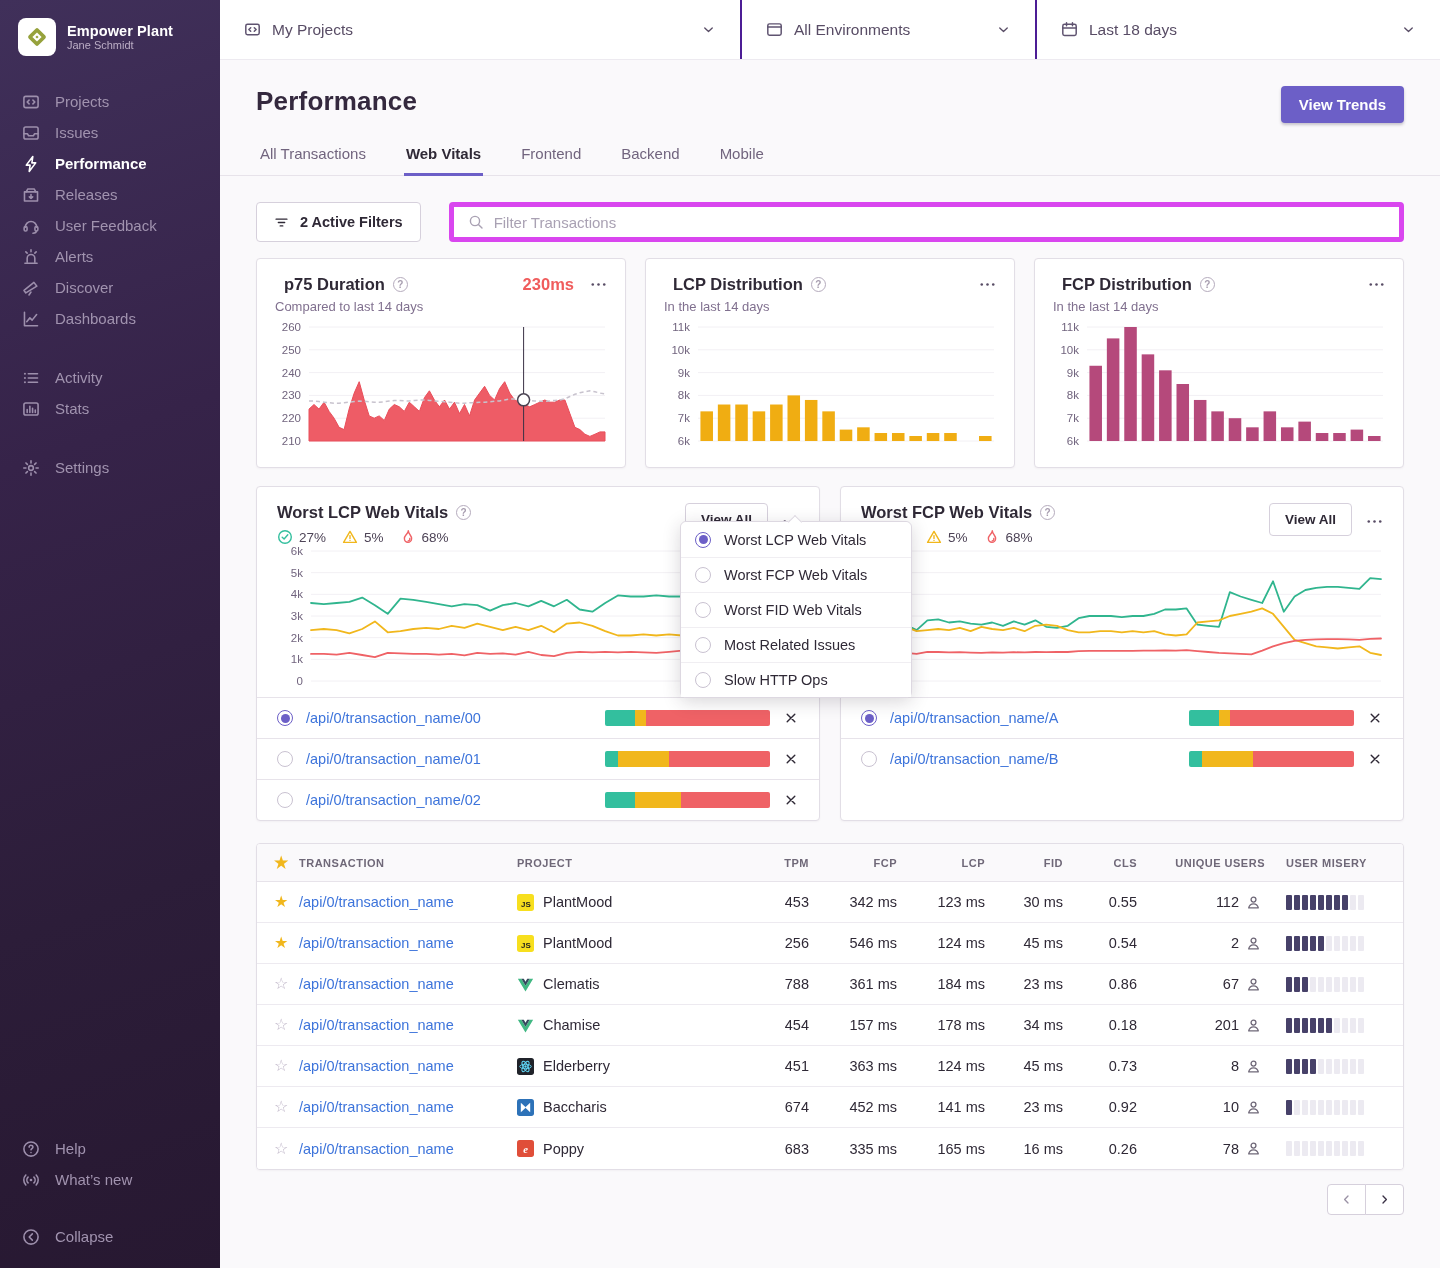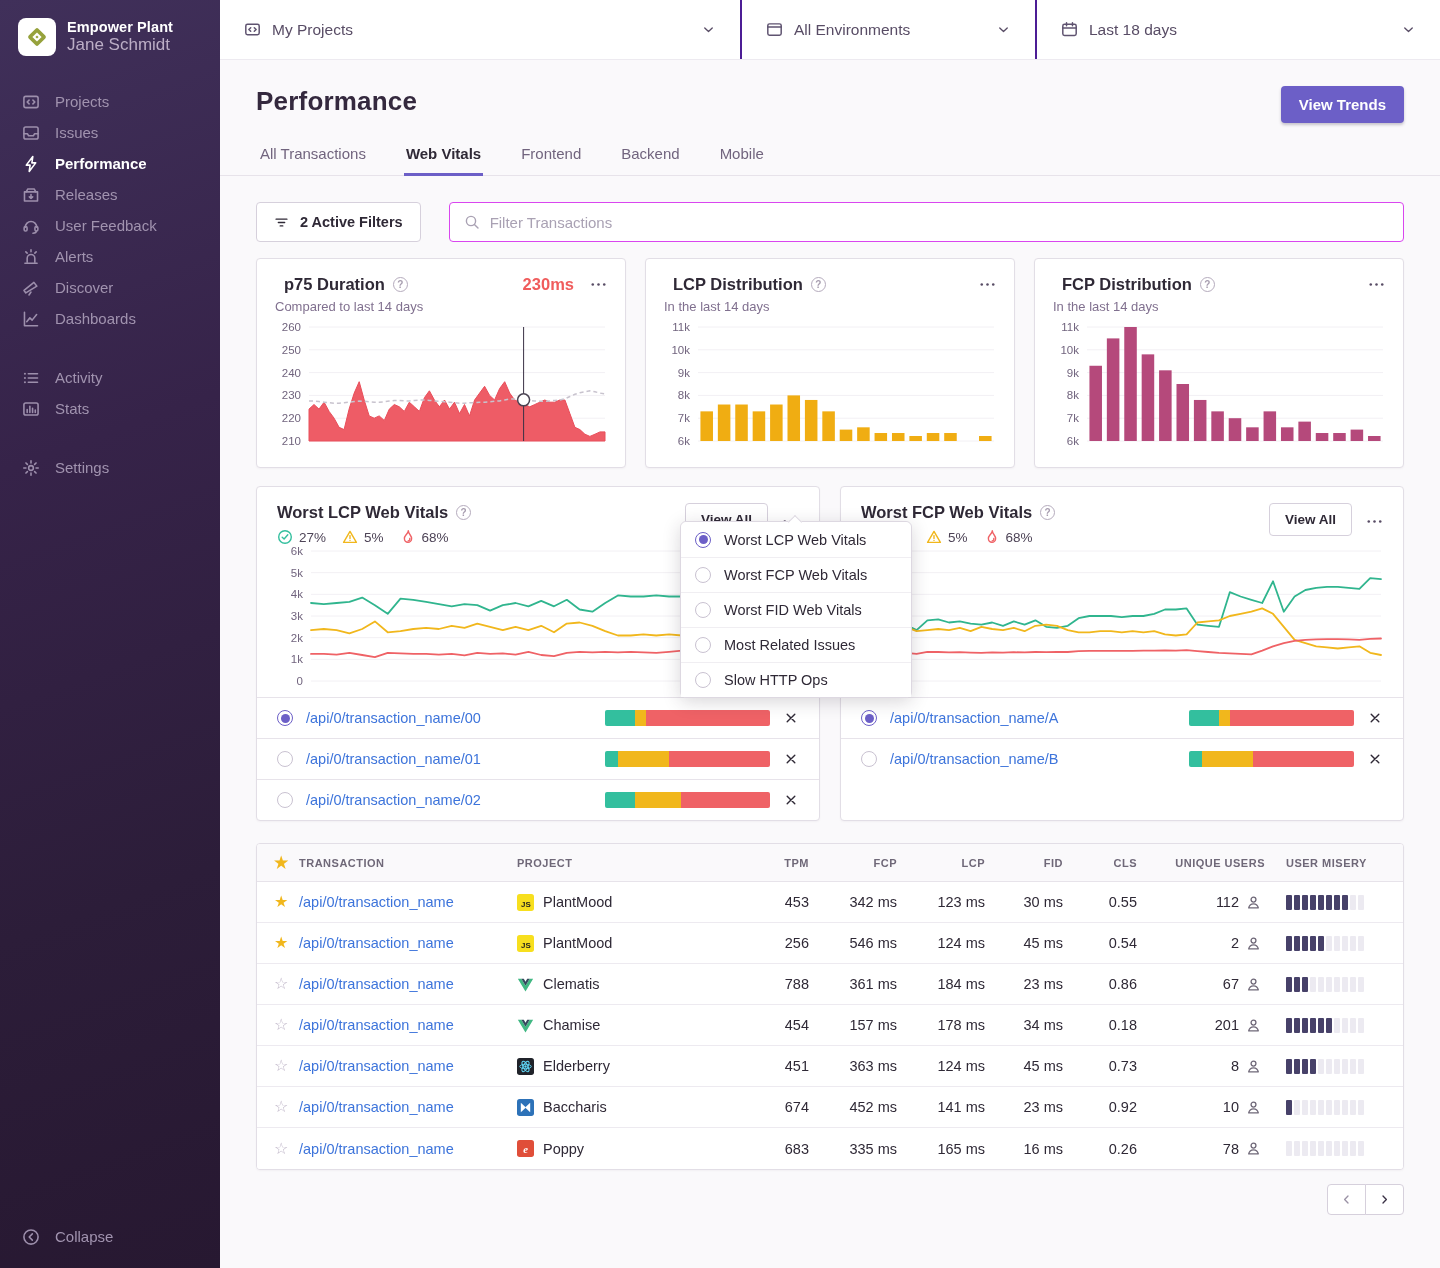--- a/index.html
+++ b/index.html
@@ -15,21 +15,21 @@
   
   .sidebar {
     position:absolute; left:0; top:0; width:220px; height:1268px;
     background:linear-gradient(160deg,#40305A 0%, #362349 35%, #2C1D39 70%, #271831 100%);
     color:#A598B2; display:flex; flex-direction:column; padding:16px 0 16px; z-index:10;
   }
   .org { display:flex; gap:11px; padding:2px 16px 2px 18px; align-items:center; cursor:pointer; }
   .org-logo { width:38px; height:38px; background:#fff; border-radius:8px; display:flex; align-items:center; justify-content:center; }
   .org-logo svg { width:26px; height:26px; }
   .org-name { color:#fff; font-weight:bold; font-size:14.5px; letter-spacing:.1px; }
-  .org-user { font-size:17px; color:#BCAEC6; margin-top:0; }
+  .org-user { font-size:11px; color:#BCAEC6; margin-top:0; }
   .side-group { margin-top:28px; }
   .side-item { display:flex; align-items:center; gap:15px; padding:6.5px 20px 6.5px 22px; font-size:15px; cursor:pointer; color:#A193AF; }
   .side-item .icon { width:18px; height:18px; color:#9D8FAC; }
   .side-item.active { color:#FFFFFF; font-weight:bold; }
   .side-item.active .icon { color:#FFFFFF; }
   .side-spacer { flex:1; }
   .side-collapse { margin-top:26px; }
 
   
   .topbar { position:absolute; left:220px; top:0; right:0; height:60px; background:#fff; border-bottom:1px solid #EDEAF0; display:flex; z-index:5; }
@@ -48,21 +48,21 @@
   .head-row { display:flex; justify-content:space-between; align-items:flex-start; }
   h1 { font-size:26px; font-weight:600; color:#34293E; letter-spacing:.2px; }
   .btn-primary { background:#6C5FC7; color:#fff; font-weight:bold; font-size:15px; padding:10px 18px; border-radius:4px; border:none; cursor:pointer; box-shadow:0 2px 3px rgba(45,35,60,.25); font-family:inherit; }
   .tabs-row { display:flex; gap:36px; margin:22px -36px 0; padding:0 38px; border-bottom:1px solid #E7E3EA; }
   .tab { font-size:15px; color:#71647E; padding:0 2px 11px; cursor:pointer; }
   .tab.active { color:#2F2936; font-weight:bold; border-bottom:3px solid #6C5FC7; margin-bottom:-1px; }
 
   .filter-row { display:flex; gap:28px; margin:26px 36px 0; }
   .btn-filter { display:flex; align-items:center; gap:11px; background:#fff; border:1px solid #D6D0DC; border-radius:4px; height:40px; padding:0 17px; font-weight:bold; font-size:14.5px; color:#2F2936; cursor:pointer; font-family:inherit; }
   .btn-filter .icon { width:15px; height:15px; color:#2F2936; }
-  .search-box { flex:1; display:flex; align-items:center; gap:10px; background:#fff; border:1px solid #d946ef; border-radius:4px; height:40px; padding:0 14px; }
+  .search-box { flex:1; display:flex; align-items:center; gap:10px; background:#fff; border:5px solid #d946ef; border-radius:4px; height:40px; padding:0 14px; }
   .search-box .icon { width:16px; height:16px; color:#A9A1B3; }
   .search-box input { border:none; outline:none; flex:1; font-size:15px; color:#2F2936; font-family:inherit; background:transparent; }
   .search-box input::placeholder { color:#A9A1B3; }
 
   .card { background:#fff; border:1px solid #E2DEE6; border-radius:4px; box-shadow:0 1px 2px rgba(43,34,51,.04); }
 
   
   .cards3 { display:grid; grid-template-columns:1fr 1fr 1fr; gap:19px; margin:16px 36px 0; }
   .mini-card { padding:16px 18px 14px; height:210px; position:relative; }
   .mini-head { display:flex; align-items:center; }
@@ -252,20 +252,43 @@
             <svg viewBox="0 0 16 16" fill="none" stroke="currentColor" stroke-width="1.4" stroke-linecap="round" stroke-linejoin="round">
               <circle cx="8" cy="8" r="2.1"></circle>
               <path d="M8 1.6v1.9M8 12.5v1.9M1.6 8h1.9M12.5 8h1.9M3.5 3.5l1.3 1.3M11.2 11.2l1.3 1.3M12.5 3.5l-1.3 1.3M4.8 11.2l-1.3 1.3"></path>
             </svg>
           </span>
           <span>Settings</span>
         </div>
       </div>
     </nav>
   <div class="side-spacer"></div>
+  <div id="side-footer">
+      <div class="side-group">
+        <div class="side-item">
+          <span class="icon" style="width: 18px; height: 18px;">
+            <svg viewBox="0 0 16 16" fill="none" stroke="currentColor" stroke-width="1.4" stroke-linecap="round" stroke-linejoin="round">
+              <circle cx="8" cy="8" r="6.3"></circle>
+              <path d="M6.3 6.3c.1-1 .9-1.7 1.8-1.6 1 0 1.7.8 1.6 1.7-.1 1.1-1.5 1.3-1.7 2.3"></path>
+              <circle cx="8" cy="11.2" r="0.7" fill="currentColor" stroke="none"></circle>
+            </svg>
+          </span>
+          <span>Help</span>
+        </div>
+        <div class="side-item">
+          <span class="icon" style="width: 18px; height: 18px;">
+            <svg viewBox="0 0 16 16" fill="none" stroke="currentColor" stroke-width="1.4" stroke-linecap="round" stroke-linejoin="round">
+              <circle cx="8" cy="8" r="1.2" fill="currentColor" stroke="none"></circle>
+              <path d="M5.4 10.6a3.7 3.7 0 0 1 0-5.2M10.6 5.4a3.7 3.7 0 0 1 0 5.2M3.4 12.4a6.3 6.3 0 0 1 0-8.8M12.6 3.6a6.3 6.3 0 0 1 0 8.8"></path>
+            </svg>
+          </span>
+          <span>What’s new</span>
+        </div>
+      </div>
+    </div>
   <div id="side-collapse" class="side-collapse">
       <div class="side-item">
         <span class="icon" style="width: 18px; height: 18px;">
           <svg viewBox="0 0 16 16" fill="none" stroke="currentColor" stroke-width="1.4" stroke-linecap="round" stroke-linejoin="round">
             <circle cx="8" cy="8" r="6.3"></circle>
             <path d="M9.2 5.2 6.4 8l2.8 2.8"></path>
           </svg>
         </span>
         <span>Collapse</span>
       </div>

